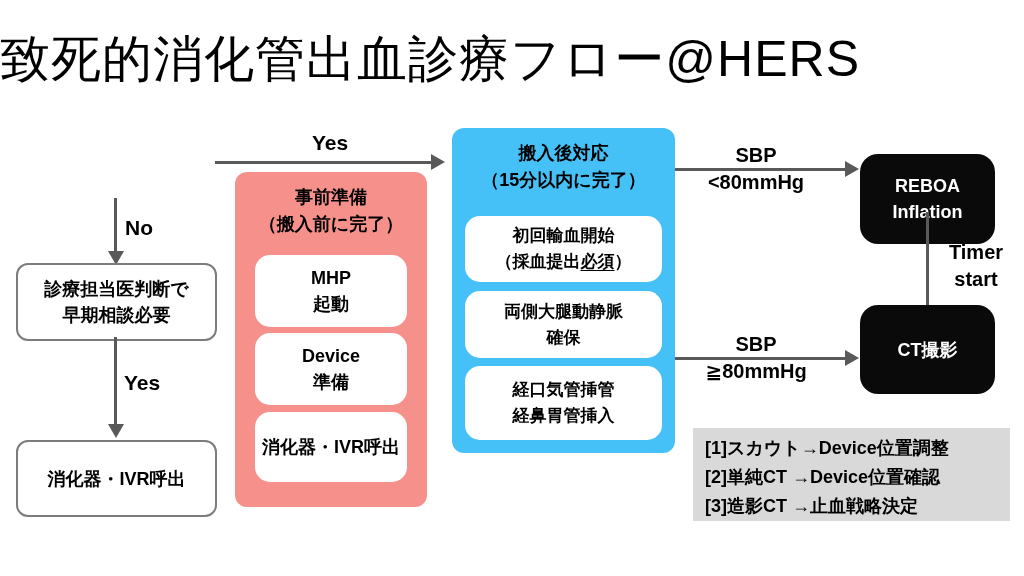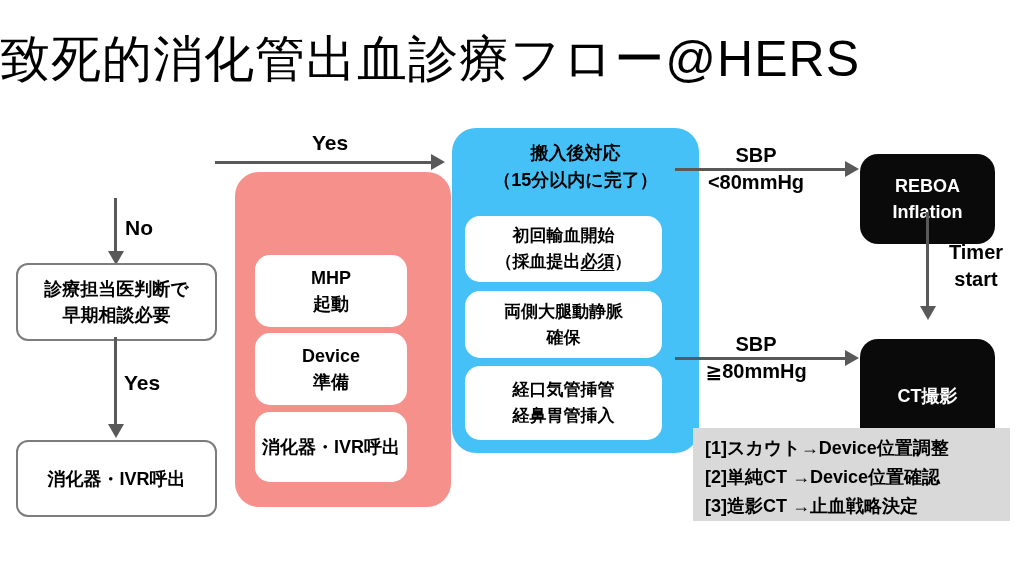--- a/index.html
+++ b/index.html
@@ -21,21 +21,21 @@
   
   .wbox{
     background:#fff;border:2px solid #7c7c7c;border-radius:12px;
     font-size:18px;font-weight:700;line-height:26px;
   }
   .b-trigger{left:16px;top:128px;width:197px;height:70px;}
   .b-consult{left:16px;top:263px;width:197px;height:74px;}
   .b-call{left:16px;top:440px;width:197px;height:73px;}
 
   
-  .container{border-radius:24px;padding-left:24px;}
+  .container{border-radius:12px;}
   .c-pink{left:235px;top:172px;width:192px;height:335px;background:#f5918a;}
   .c-blue{left:452px;top:128px;width:223px;height:325px;background:#45c1f7;}
   .c-title{
     left:0;top:12px;width:100%;text-align:center;
     font-size:18px;font-weight:700;line-height:27px;color:#000;
   }
   .inner{
     background:#fff;border-radius:15px;
     font-size:18px;font-weight:700;line-height:26px;
   }
@@ -48,21 +48,21 @@
   .blue-i1{top:163px;height:67px;}
   .blue-i2{top:238px;height:74px;}
   .u{text-decoration:underline;text-underline-offset:3px;}
 
   
   .blackbox{
     background:#0a0a0a;border-radius:18px;color:#fff;
     font-size:18px;font-weight:700;line-height:26px;
   }
   .b-reboa{left:860px;top:122px;width:135px;height:90px;margin-top:32px;}
-  .b-ct{left:860px;top:339px;width:135px;height:114px;}
+  .b-ct{left:860px;top:305px;width:135px;height:89px;}
 
   
   .hline{height:3px;background:#595959;}
   .vline{width:3px;background:#595959;}
   .ah-right{width:0;height:0;border-top:8px solid transparent;border-bottom:8px solid transparent;border-left:14px solid #595959;}
   .ah-down{width:0;height:0;border-left:8px solid transparent;border-right:8px solid transparent;border-top:14px solid #595959;}
 
   .l-yes-top{left:215px;top:161px;width:218px;}
   .a-yes-top{left:431px;top:154px;}
   .l-no{left:114px;top:198px;height:54px;}
@@ -115,20 +115,22 @@
 
   <div class="abs wbox b-call center">
     <span class="pre">消化器・IVR呼出</span>
   </div>
 
   <div class="abs hline l-yes-top"></div>
   <div class="abs ah-right a-yes-top"></div>
   <div class="abs edge-label lab-yes-top">Yes</div>
 
   <div class="abs container c-pink">
+    <div class="abs c-title pre">事前準備
+（搬入前に完了）</div>
     <div class="abs inner pink-i pink-i0 center">
       <span class="pre">MHP
 起動</span>
     </div>
     <div class="abs inner pink-i pink-i1 center">
       <span class="pre">Device
 準備</span>
     </div>
     <div class="abs inner pink-i pink-i2 center">
       <span class="pre">消化器・IVR呼出</span>

